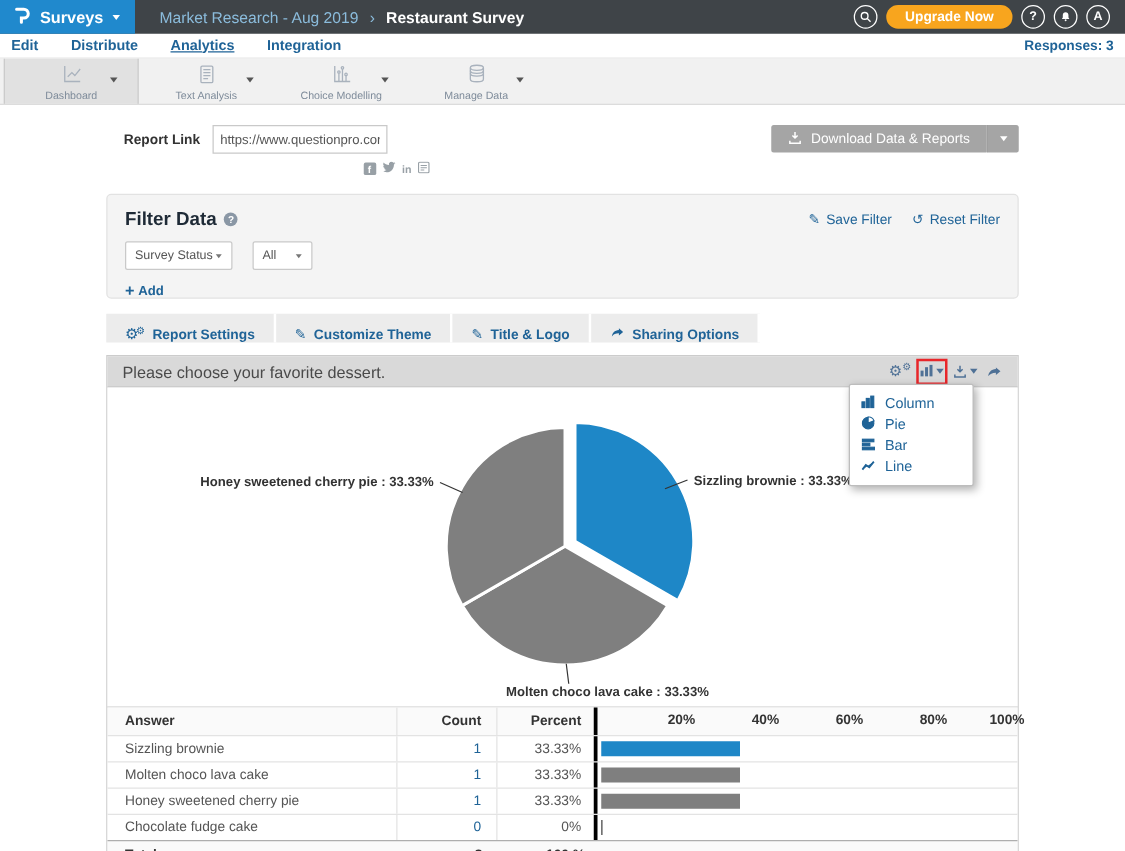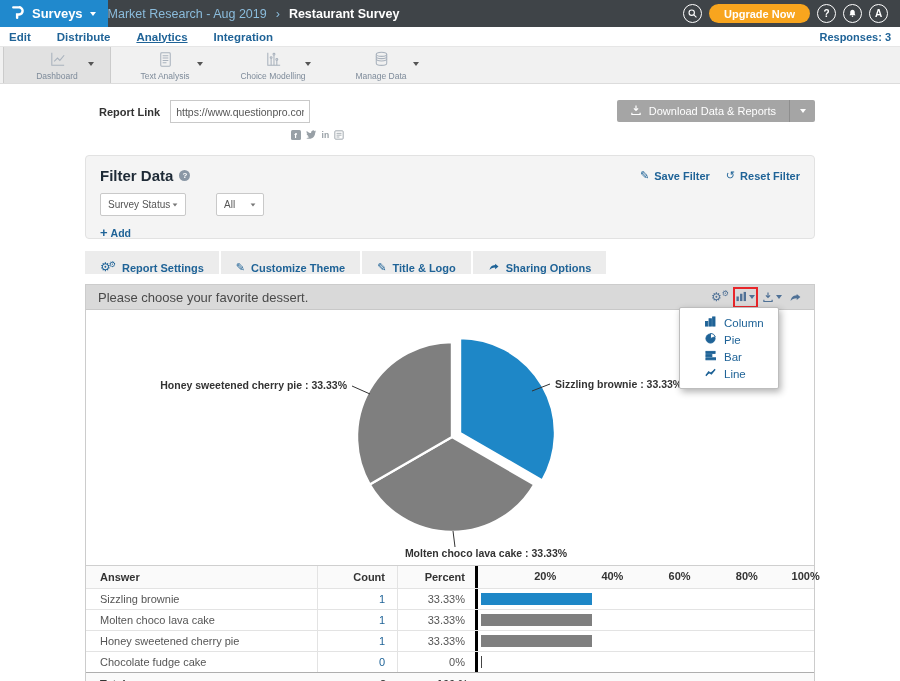--- a/index.html
+++ b/index.html
@@ -3,21 +3,21 @@
 <meta charset="utf-8">
 <style>
   *{box-sizing:border-box;margin:0;padding:0}
   html,body{width:900px;height:681px;overflow:hidden;background:#fff;
     font-family:"Liberation Sans",sans-serif;-webkit-font-smoothing:antialiased}
 
   
   .topbar{height:27px;background:#3f4448;display:flex;align-items:center;color:#fff}
   .brand{background:#2089cd;height:27px;display:flex;align-items:center;gap:7px;
     padding:0 12px 0 10px;font-size:13px;font-weight:bold;cursor:pointer}
-  .crumbs{font-size:12.5px;display:flex;align-items:center;gap:9px}
+  .crumbs{margin-left:20px;font-size:12.5px;display:flex;align-items:center;gap:9px}
   .crumb-parent,.crumb-sep{color:#8bbcdc}
   .crumb-current{color:#fff;font-weight:bold}
   .top-actions{margin-left:auto;display:flex;align-items:center;gap:7px;padding-right:12px}
   .circle-btn{width:19px;height:19px;border:1.4px solid #fff;border-radius:50%;
     display:flex;align-items:center;justify-content:center;font-size:10px;font-weight:bold;cursor:pointer}
   .upgrade{background:#f8a51e;color:#fff;font-size:11px;font-weight:bold;height:19px;
     padding:0 15px;border-radius:10px;border:none;display:flex;align-items:center;cursor:pointer}
   .cdown{display:inline-block;width:0;height:0;border-left:3.5px solid transparent;
     border-right:3.5px solid transparent;border-top:4px solid currentColor}
 
@@ -55,26 +55,26 @@
   .dl-caret{background:#a5a5a5;border-left:1px solid #8e8e8e;width:26px;display:flex;
     align-items:center;justify-content:center;color:#fff;border-radius:0 2px 2px 0}
 
   
   .filter-panel{margin-top:11px;background:#f4f4f4;border:1px solid #e2e2e2;border-radius:4px;
     padding:11px 14px;height:84px;position:relative}
   .filter-title{font-size:15px;font-weight:bold;color:#1e2a36;display:flex;gap:6px;align-items:center}
   .q-circle{width:11px;height:11px;border-radius:50%;background:#8a97a5;color:#fff;font-size:8px;
     display:flex;align-items:center;justify-content:center;cursor:pointer}
   .q-circle::before{content:"?"}
-  .filter-actions{position:absolute;right:14px;top:13px;font-size:11px;font-weight:bold;
+  .filter-actions{position:absolute;right:14px;top:13px;font-size:11px;font-weight:normal;
     color:#1f6397;display:flex;gap:16px}
   .f-link{display:flex;gap:5px;align-items:center;cursor:pointer}
   .pencil::before{content:"✎";font-weight:normal}
   .undo::before{content:"↺";font-weight:normal}
-  .selects{margin-top:9px;display:flex;gap:30px}
+  .selects{margin-top:9px;display:flex;gap:16px}
   .sel{height:23px;background:#fff;border:1px solid #c9c9c9;border-radius:2px;display:flex;
     align-items:center;font-size:10px;color:#555;padding:0 7px;justify-content:space-between;cursor:pointer}
   .sel .cdown{color:#777;transform:scale(.8)}
   .sel-field{width:86px}.sel-value{width:48px}
   .add-link{margin-top:9px;color:#1f6397;font-size:10.5px;font-weight:bold;display:flex;
     gap:3px;align-items:center;cursor:pointer;width:40px}
   .plus::before{content:"+";font-size:13px}
 
   
   .settings-tabs{margin-top:12px;display:flex}
@@ -90,21 +90,21 @@
     align-items:center;padding:0 12px;font-size:13px;color:#4a4a4a}
   .q-icons{margin-left:auto;display:flex;align-items:center;gap:7px;color:#4f7196}
   .qi{display:flex;align-items:center;gap:2px;cursor:pointer}
   .qi svg{fill:#4f7196}
   .chart-btn{outline:2px solid #e8262a;outline-offset:1px}
   .q-body{height:255px;background:#fff;position:relative}
 
   .dropdown{position:absolute;left:593px;top:22px;width:100px;background:#fff;
     border:1px solid #bdbdbd;border-radius:2px;box-shadow:2px 3px 7px rgba(0,0,0,.3);
     padding:6px 0;z-index:6}
-  .dd-item{height:17px;display:flex;align-items:center;gap:8px;padding:0 25px;font-size:11.5px;
+  .dd-item{height:17px;display:flex;align-items:center;gap:8px;padding:0 9px;font-size:11.5px;
     color:#1f6397;cursor:pointer}
   .dd-item svg{fill:#1f6397;stroke:#1f6397}
 
   
   .qtable{font-size:11px;color:#555;border-top:1px solid #cfcfcf}
   .trow{display:flex;align-items:center;border-top:1px solid #e3e3e3;height:21px;background:#fff}
   .trow:first-child{border-top:none}
   .thead{height:22px;font-weight:bold;color:#333;background:#fafafa}
   .c-answer{width:232px;padding-left:14px;height:100%;display:flex;align-items:center;
     border-right:1px solid #e3e3e3}

